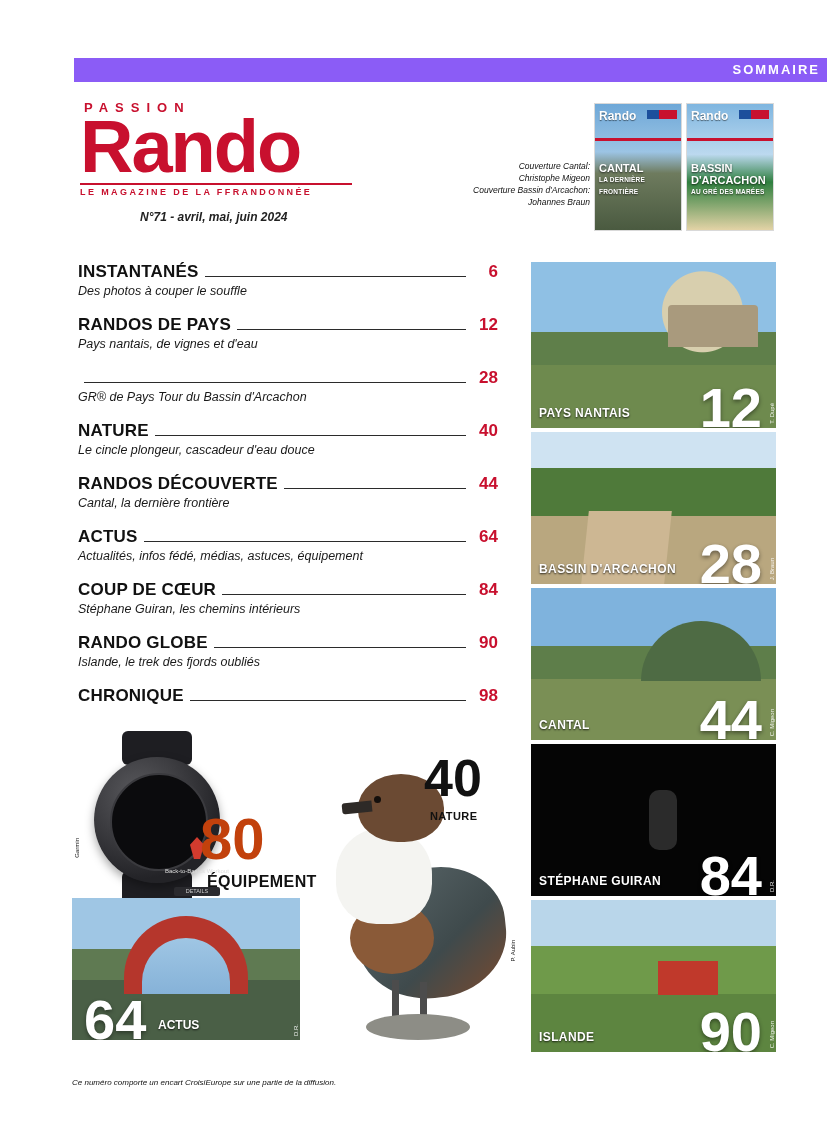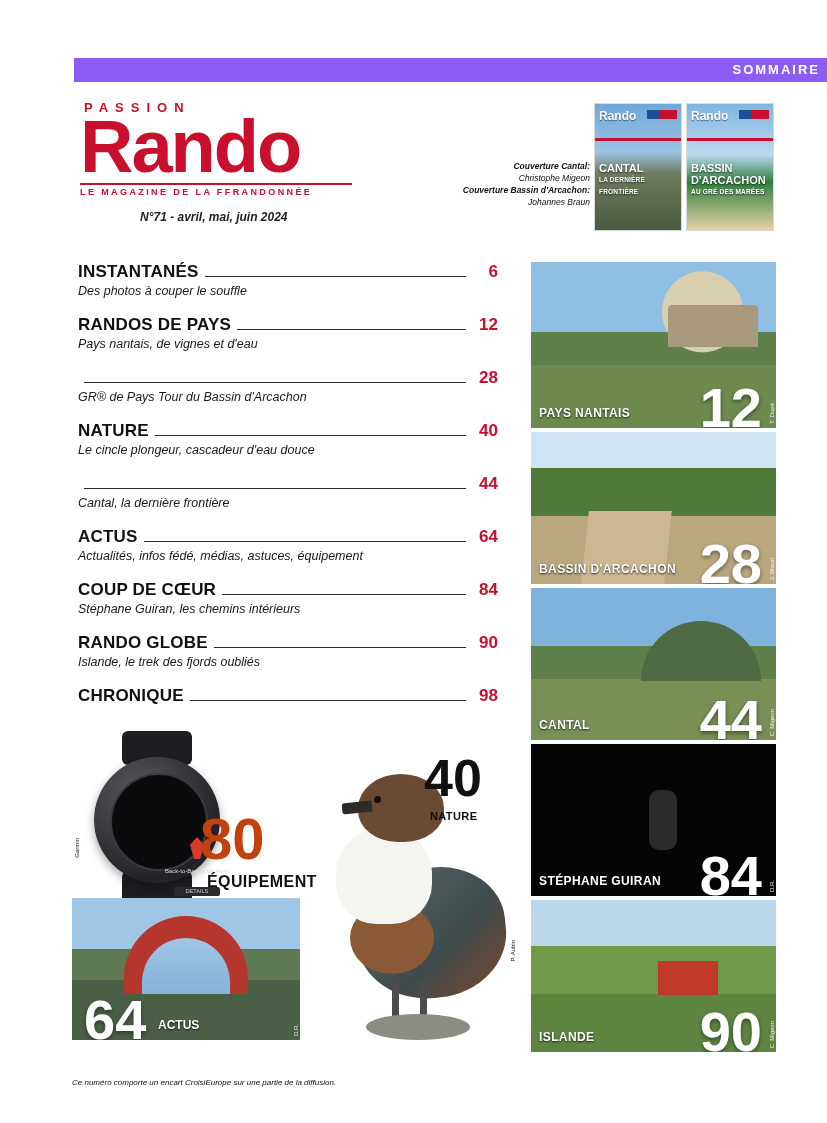--- a/index.html
+++ b/index.html
@@ -40,21 +40,21 @@
   .issue{
     position:absolute;left:140px;top:210px;
     font-size:12px;font-style:italic;font-weight:bold;color:#222;
   }
 
   
   .credits{
     position:absolute;left:450px;top:160px;width:140px;
     text-align:right;font-size:8.5px;line-height:12px;color:#111;
   }
-  .credits .c-title{font-style:italic;font-weight:bold;}
+  .credits .c-title{font-style:italic;font-weight:normal;}
   .credits .c-name{font-style:italic;}
 
   
   .covers{position:absolute;left:594px;top:103px;width:180px;height:126px;display:flex;gap:4px;}
   .cover{width:88px;height:126px;position:relative;overflow:hidden;border:1px solid #d9d9d9;}
   .cover .sky{position:absolute;inset:0;}
   .cover .logo{
     position:absolute;left:4px;top:5px;color:#fff;font-weight:bold;font-size:12px;
     text-shadow:0 1px 1px rgba(0,0,0,.5);
   }
@@ -244,20 +244,21 @@
       <div class="toc-head">
           <span class="toc-title">NATURE</span>
           <span class="toc-dash"></span>
           <span class="toc-page">40</span>
         </div>
       <div class="toc-sub">Le cincle plongeur, cascadeur d'eau douce</div>
     </div>
 
     <div class="toc-row">
       <div class="toc-head">
+          <span class="toc-title">RANDOS DÉCOUVERTE</span>
           <span class="toc-dash"></span>
           <span class="toc-page">44</span>
         </div>
       <div class="toc-sub">Cantal, la dernière frontière</div>
     </div>
 
     <div class="toc-row">
       <div class="toc-head">
           <span class="toc-title">ACTUS</span>
           <span class="toc-dash"></span>

